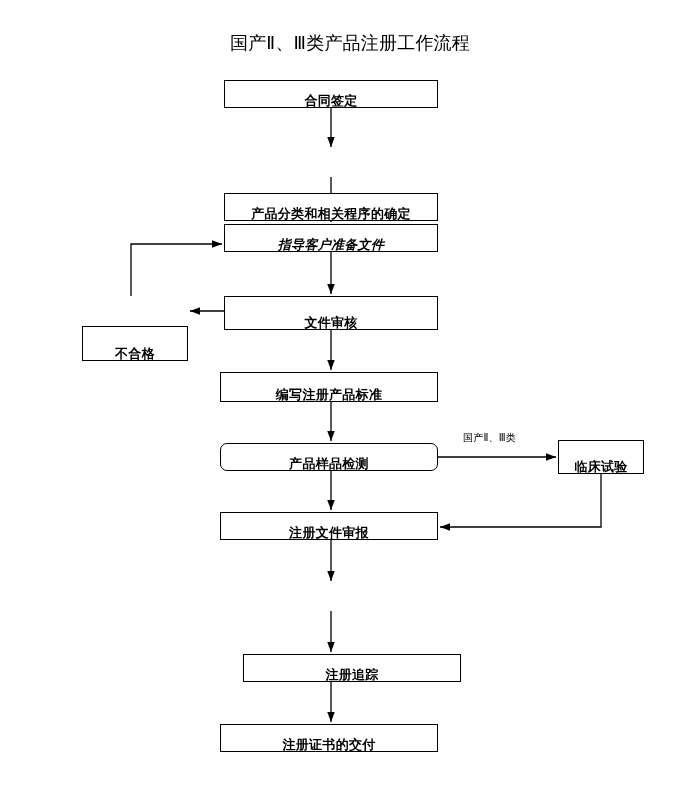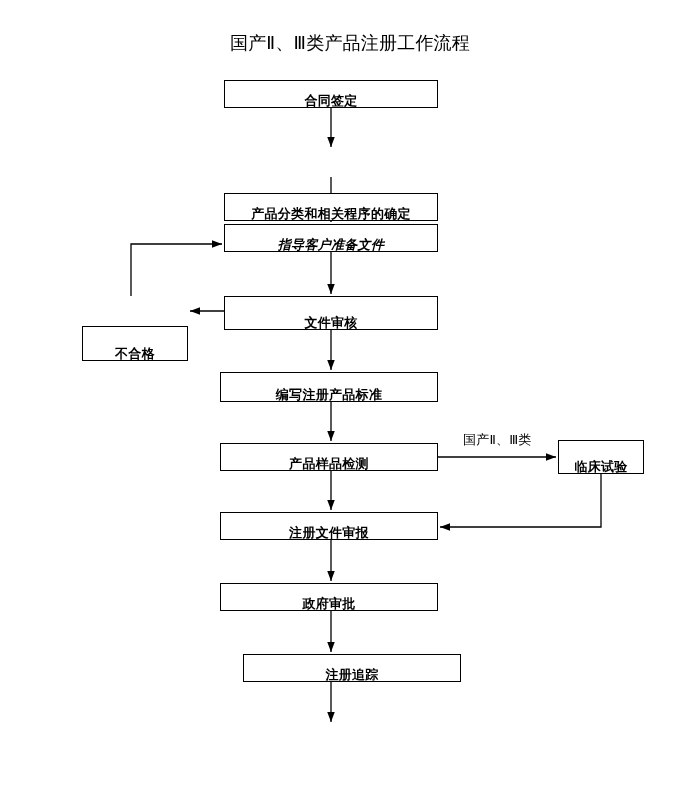--- a/index.html
+++ b/index.html
@@ -53,21 +53,21 @@
     font-weight: bold;
     letter-spacing: 0.3px;
     white-space: nowrap;
   }
   .node-label {
     display: block;
     line-height: 1;
   }
   .edge-label {
     position: absolute;
-    font-size: 13px;
+    font-size: 10px;
     font-weight: normal;
     white-space: nowrap;
     letter-spacing: 0.2px;
   }
 </style>
 </head>
 <body>
 
 <div id="canvas">
 
@@ -126,36 +126,36 @@
   </div>
 
   <div class="node" style="left:82px; top:296px; width:106px; height:35px;margin-top:30px;">
     <span class="node-label">不合格</span>
   </div>
 
   <div class="node" style="left:220px; top:372px; width:218px; height:30px;">
     <span class="node-label">编写注册产品标准</span>
   </div>
 
-  <div class="node" style="left:220px; top:443px; width:218px; height:28px;">
+  <div class="node" style="left:220px; top:443px; width:218px; height:28px;border-radius:7px;">
     <span class="node-label">产品样品检测</span>
   </div>
 
   <div class="node" style="left:220px; top:512px; width:218px; height:28px;">
     <span class="node-label">注册文件审报</span>
   </div>
 
   <div class="node" style="left:558px; top:440px; width:86px; height:34px;">
     <span class="node-label">临床试验</span>
   </div>
 
-  <div class="node" style="left:220px; top:583px; width:218px; height:28px;">
-    <span class="node-label">政府审批</span>
-  </div>
 
   <div class="node" style="left:220px; top:654px; width:218px; height:28px;margin-left:23px;">
     <span class="node-label">注册追踪</span>
   </div>
 
+  <div class="node" style="left:220px; top:724px; width:218px; height:28px;">
+    <span class="node-label">注册证书的交付</span>
+  </div>
 
   <div class="edge-label" style="left:463px; top:431px;">国产Ⅱ、Ⅲ类</div>
 
 </div>
 
 </body></html>

